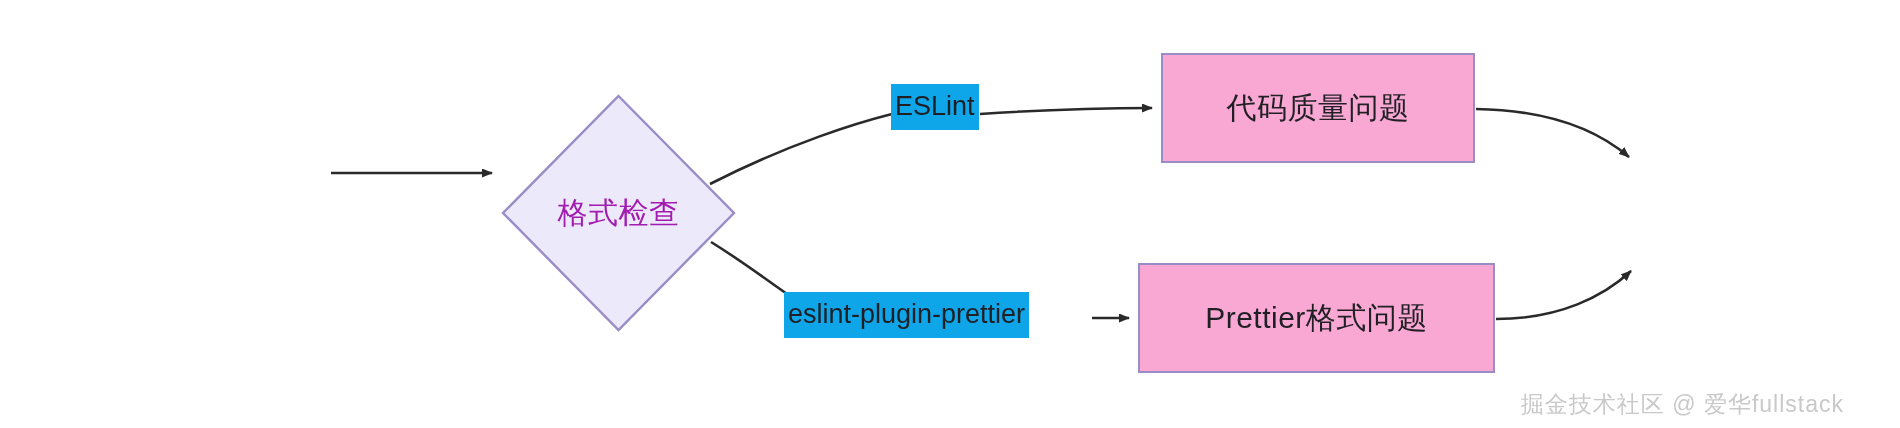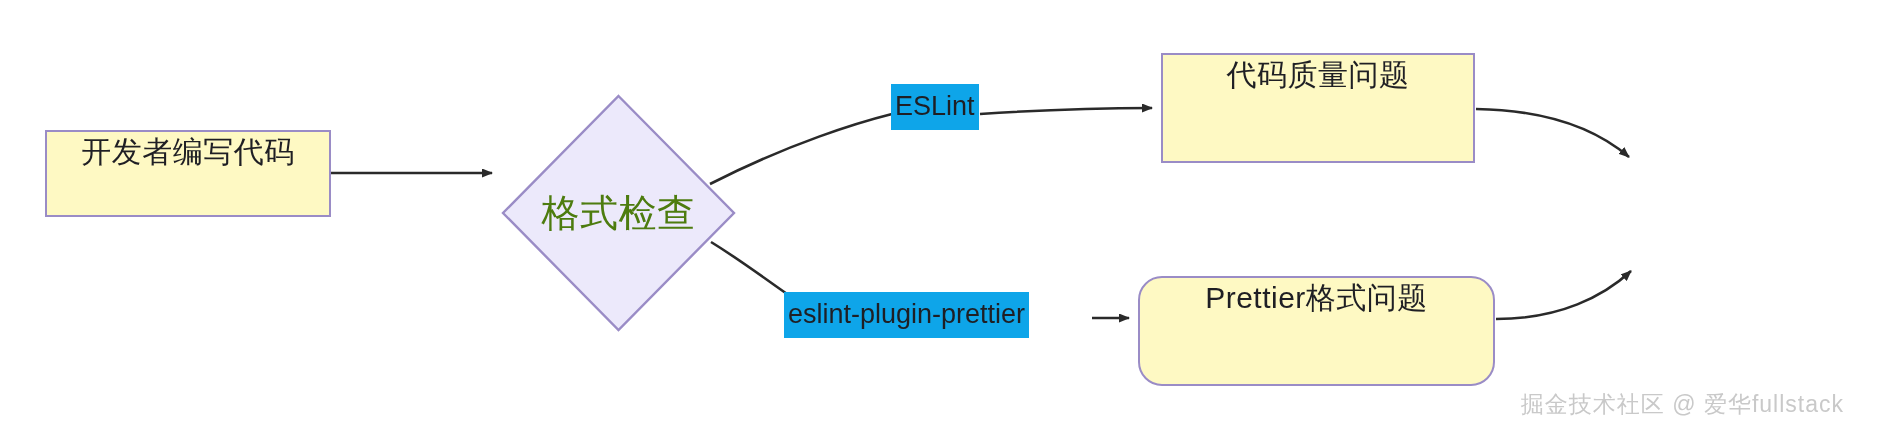--- a/index.html
+++ b/index.html
@@ -20,32 +20,33 @@
   #edges {
     position: absolute;
     left: 0;
     top: 0;
     width: 1900px;
     height: 428px;
   }
   .node {
     position: absolute;
     box-sizing: border-box;
-    background: #fef9c3;
+    background: #f9a8d4;
     border: 2px solid #9a8cc6;
     display: flex;
+    align-items: center;
     justify-content: center;
     color: #1f1f24;
     font-size: 30px;
     letter-spacing: 0.5px;
     white-space: nowrap;
   }
   .node-start  { left: 45px;   top: 130px; width: 286px; height: 87px; }
   .node-quality{ left: 1161px; top: 53px;  width: 314px; height: 110px; }
-  .node-pretty { left: 1138px; top: 276px; width: 357px; height: 110px; border-radius: 24px; }
+  .node-pretty { left: 1138px; top: 263px; width: 357px; height: 110px; }
   .node-error  { left: 1595px; top: 160px; width: 251px; height: 108px; }
 
   .diamond-wrap {
     position: absolute;
     left: 501px;
     top: 94px;
     width: 235px;
     height: 238px;
   }
   .diamond-shape {
@@ -55,22 +56,22 @@
     height: 238px;
   }
   .diamond-label {
     position: absolute;
     left: 0; top: 0;
     width: 235px;
     height: 238px;
     display: flex;
     align-items: center;
     justify-content: center;
-    color: #4d7c0f;
-    font-size: 38px;
+    color: #a21caf;
+    font-size: 30px;
     letter-spacing: 0.5px;
     white-space: nowrap;
     font-family: Liberation Serif, serif;
   }
 
   .edge-label {
     position: absolute;
     background: #0ea5e9;
     color: #1f1f24;
     font-size: 27px;
@@ -110,23 +111,20 @@
     <path d="M 980 114 C 1040 110, 1100 108, 1152 108" fill="none" stroke="#2a2a2a" stroke-width="2.6" marker-end="url(#arrowhead)"></path>
 
     <path d="M 711 242 C 742 261, 768 281, 790 296" fill="none" stroke="#2a2a2a" stroke-width="2.6"></path>
     <path d="M 1092 318 L 1129 318" fill="none" stroke="#2a2a2a" stroke-width="2.6" marker-end="url(#arrowhead)"></path>
 
     <path d="M 1476 109 C 1545 110, 1595 128, 1629 157" fill="none" stroke="#2a2a2a" stroke-width="2.6" marker-end="url(#arrowhead)"></path>
 
     <path d="M 1496 319 C 1560 319, 1604 296, 1631 271" fill="none" stroke="#2a2a2a" stroke-width="2.6" marker-end="url(#arrowhead)"></path>
   </svg>
 
-  <div class="node node-start">
-    <span>开发者编写代码</span>
-  </div>
 
   <div class="diamond-wrap">
     <svg class="diamond-shape" viewBox="0 0 235 238" xmlns="http://www.w3.org/2000/svg">
       <polygon points="117.5,2 233,119 117.5,236 2,119" fill="#ece9fb" stroke="#9a8cc6" stroke-width="2.4"></polygon>
     </svg>
     <div class="diamond-label">格式检查</div>
   </div>
 
   <div class="node node-quality">
     <span>代码质量问题</span>

